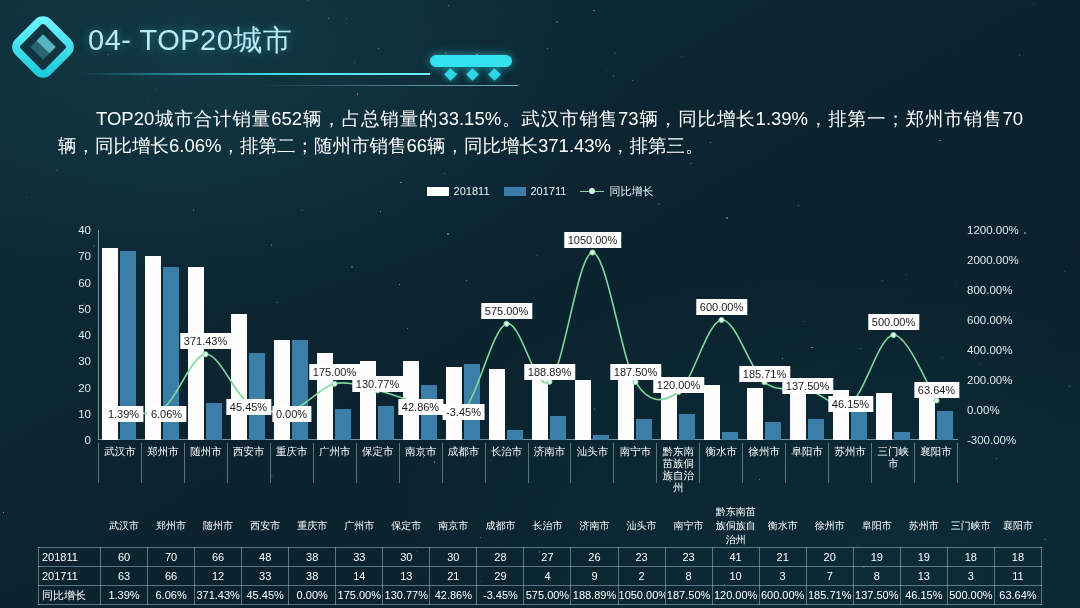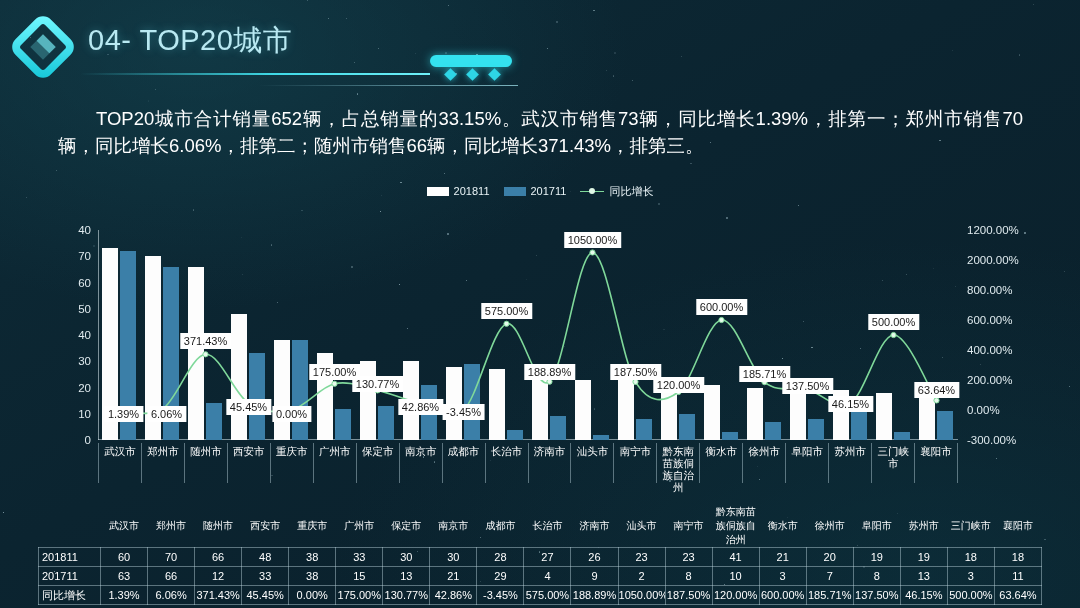--- a/index.html
+++ b/index.html
@@ -476,21 +476,21 @@
           <td>18</td>
           <td>18</td>
         </tr>
         <tr>
           <td class="rowhead">201711</td>
           <td>63</td>
           <td>66</td>
           <td>12</td>
           <td>33</td>
           <td>38</td>
-          <td>15</td>
+          <td>14</td>
           <td>13</td>
           <td>21</td>
           <td>29</td>
           <td>4</td>
           <td>9</td>
           <td>2</td>
           <td>8</td>
           <td>10</td>
           <td>3</td>
           <td>7</td>

